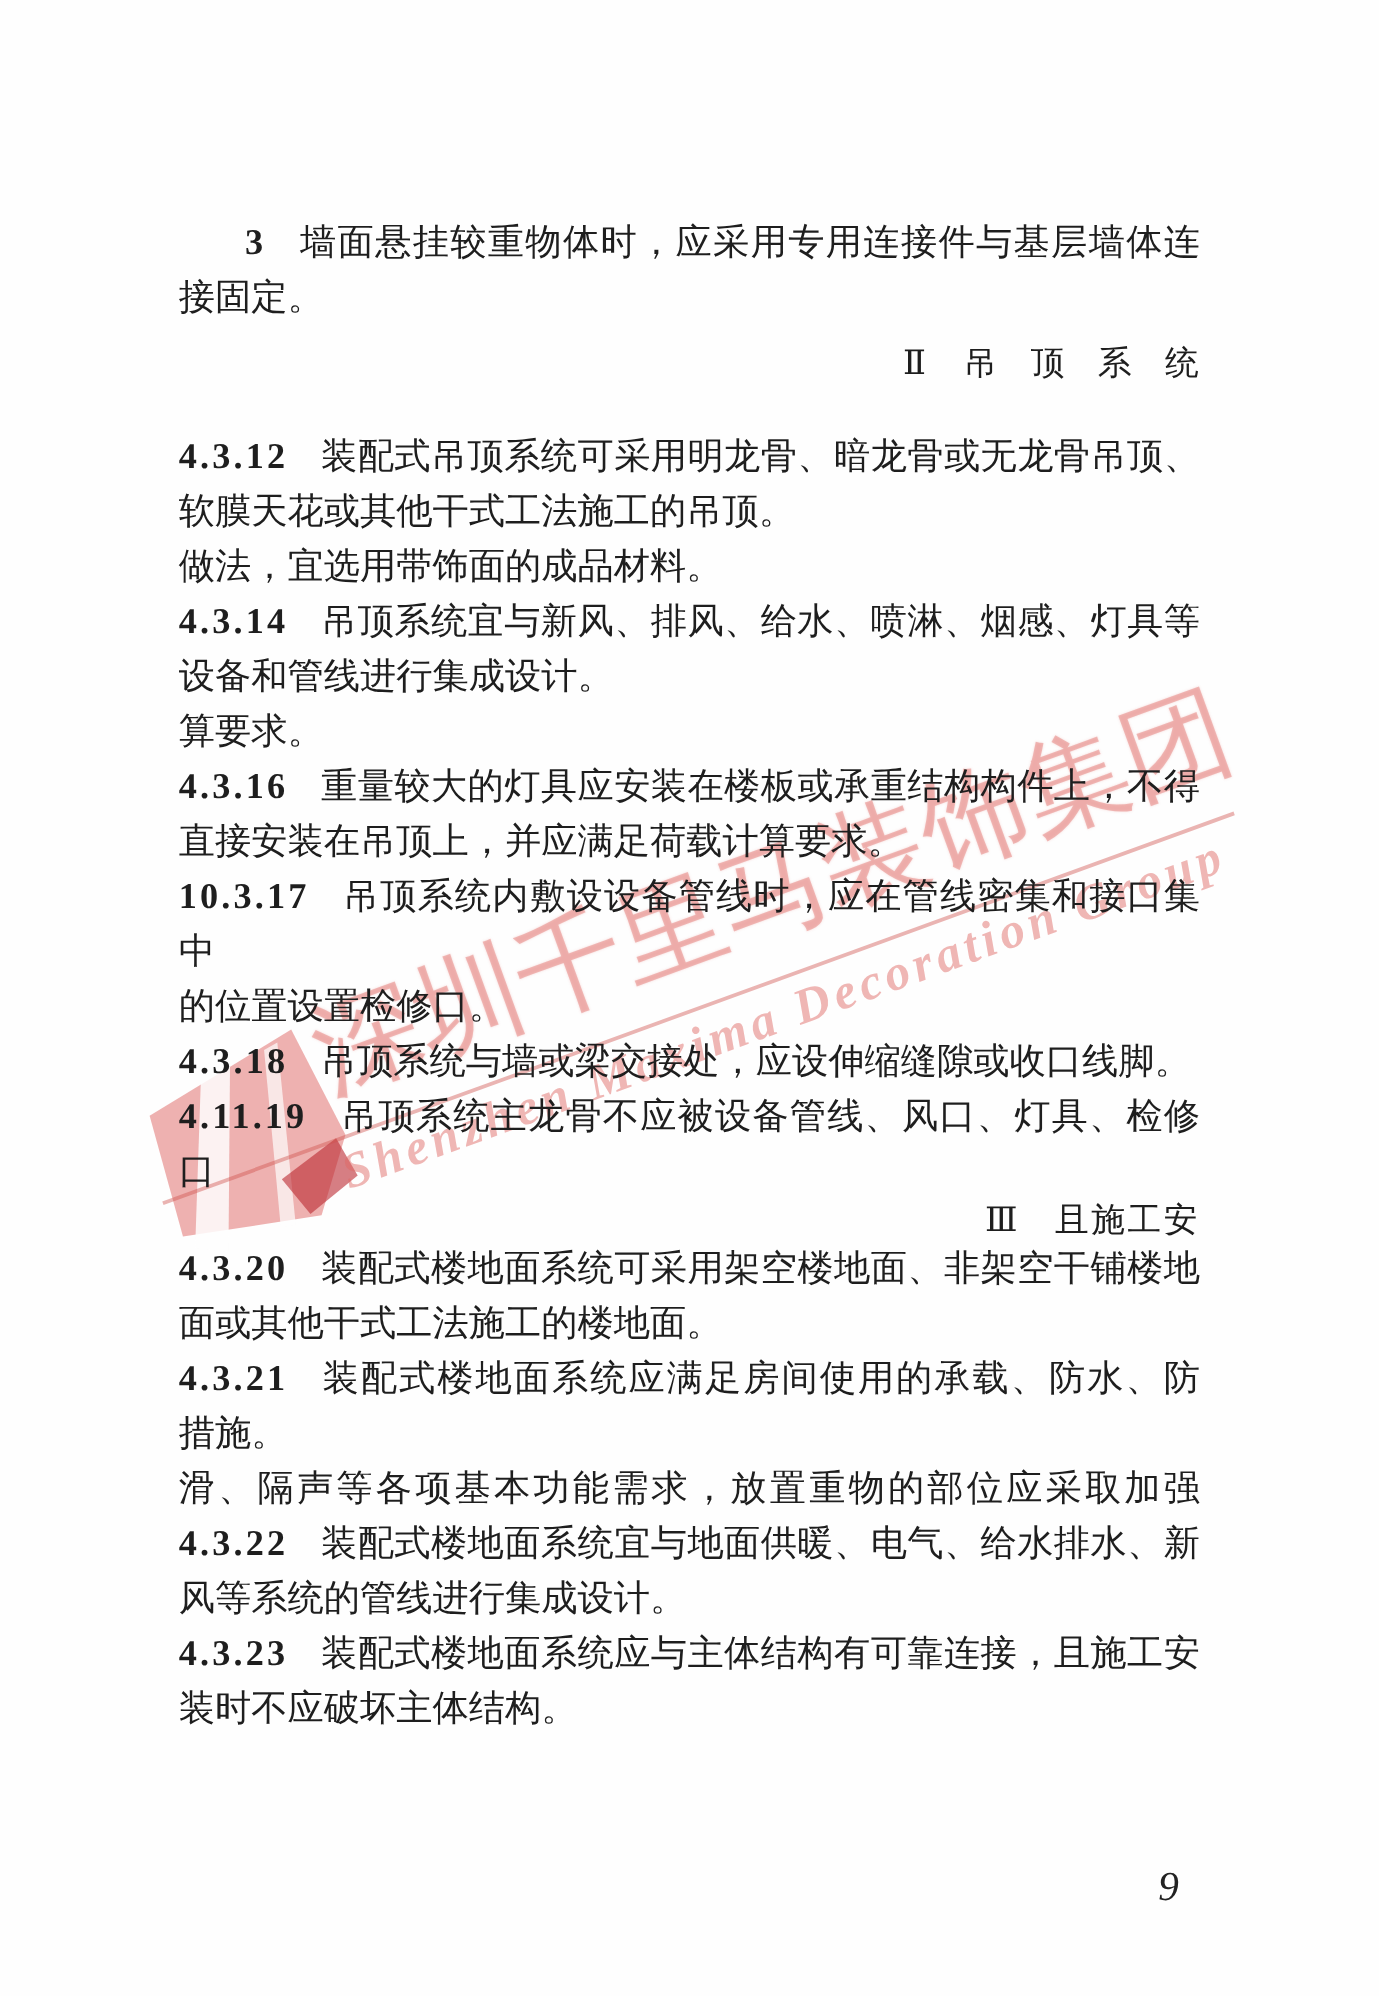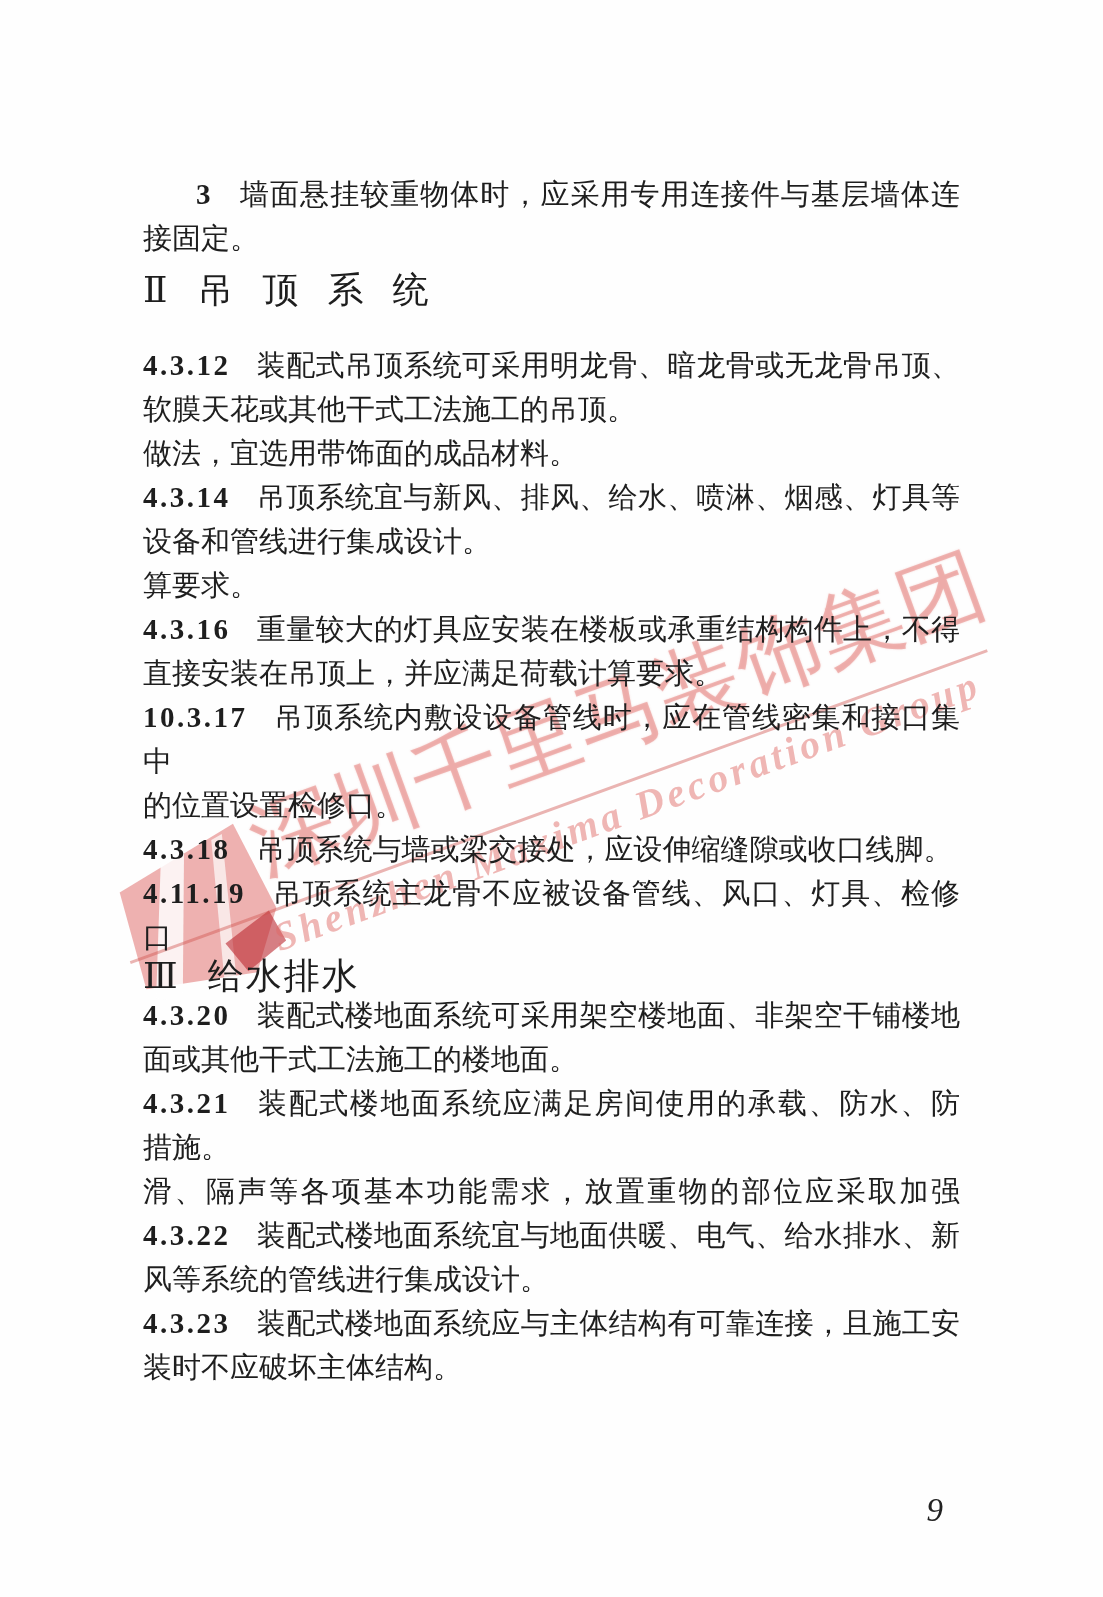--- a/index.html
+++ b/index.html
@@ -43,21 +43,21 @@
     font-size:29px;line-height:44px;
   }
   .para{margin:0;}
   .line{text-align:justify;text-align-last:justify;}
   .line.last{text-align-last:left;}
   .line.indent{padding-left:53px;}
   .cnum{font-weight:bold;letter-spacing:2.5px;}
   .numgap{display:inline-block;width:26px;}
   .intro{margin-top:172px;}
   .sec-head{
-    text-align:left;font-size:36px;line-height:34px;
+    text-align:right;font-size:27px;line-height:34px;
     white-space:nowrap;
   }
   .sec-head .numeral{margin-right:30px;}
   .sec-head.spread .title{word-spacing:18px;letter-spacing:1px;}
   .sec-head.tight  .title{letter-spacing:2px;}
   .section:nth-of-type(1) .sec-head{margin-top:25px;margin-bottom:31px;}
   .section:nth-of-type(2) .sec-head{margin-top:13px;margin-bottom:36px;}
   
   .page-number{
     position:absolute;right:160px;top:1492px;z-index:2;
@@ -113,21 +113,21 @@
           </div>
           <div class="para">
             <div class="line last"><span class="cnum">4.3.18</span><span class="numgap"></span>吊顶系统与墙或梁交接处，应设伸缩缝隙或收口线脚。</div>
           </div>
           <div class="para">
             <div class="line fill"><span class="cnum">4.11.19</span><span class="numgap"></span>吊顶系统主龙骨不应被设备管线、风口、灯具、检修口</div>
           </div>
         </div>
       </div>
       <div class="section">
-        <div class="sec-head tight"><span class="numeral">Ⅲ</span><span class="title">给水排水</span></div>
+        <div class="sec-head tight"><span class="numeral">Ⅲ</span><span class="title">且施工安</span></div>
         <div class="clauses">
           <div class="para">
             <div class="line fill"><span class="cnum">4.3.20</span><span class="numgap"></span>装配式楼地面系统可采用架空楼地面、非架空干铺楼地</div>
             <div class="line last">面或其他干式工法施工的楼地面。</div>
           </div>
           <div class="para">
             <div class="line fill"><span class="cnum">4.3.21</span><span class="numgap"></span>装配式楼地面系统应满足房间使用的承载、防水、防</div>
             <div class="line last">措施。</div>
             <div class="line fill">滑、隔声等各项基本功能需求，放置重物的部位应采取加强</div>
           </div>

